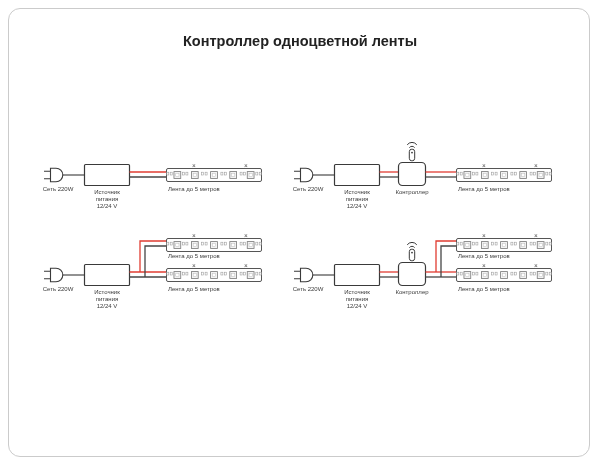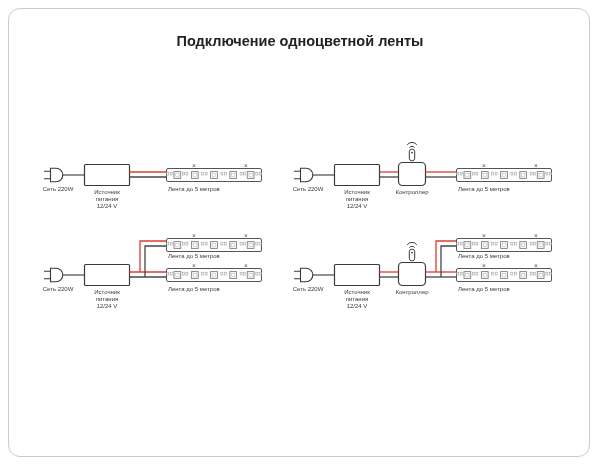--- a/index.html
+++ b/index.html
@@ -13,21 +13,21 @@
   svg text{font-family:"Liberation Sans",sans-serif;}
   .lbl{position:absolute;font-size:6px;line-height:1.2;color:#3a3a3a;}
   .c{text-align:center}
   .l{text-align:left}
 </style>
 </head>
 <body>
 
 <div class="canvas">
   <div class="frame"></div>
-  <h1 class="title">Подключение одноцветной ленты</h1>
+  <h1 class="title">Контроллер одноцветной ленты</h1>
 
   <svg class="diagram" width="600" height="467" viewBox="0 0 600 467">
     <defs>
       <symbol id="sym-plug" viewBox="0 0 40 18">
         <path d="M0,5.2 H6.5 M0,12.8 H6.5" fill="none" stroke="#3a3a3a" stroke-width="1.1"></path>
         <path d="M6.5,2.2 H12 A6.8,6.8 0 0 1 12,15.8 H6.5 Z" fill="#fff" stroke="#3a3a3a" stroke-width="1.1"></path>
         <path d="M18.8,9 H40" fill="none" stroke="#3a3a3a" stroke-width="1.1"></path>
       </symbol>
 
       <symbol id="sym-strip" viewBox="0 0 96 20">

